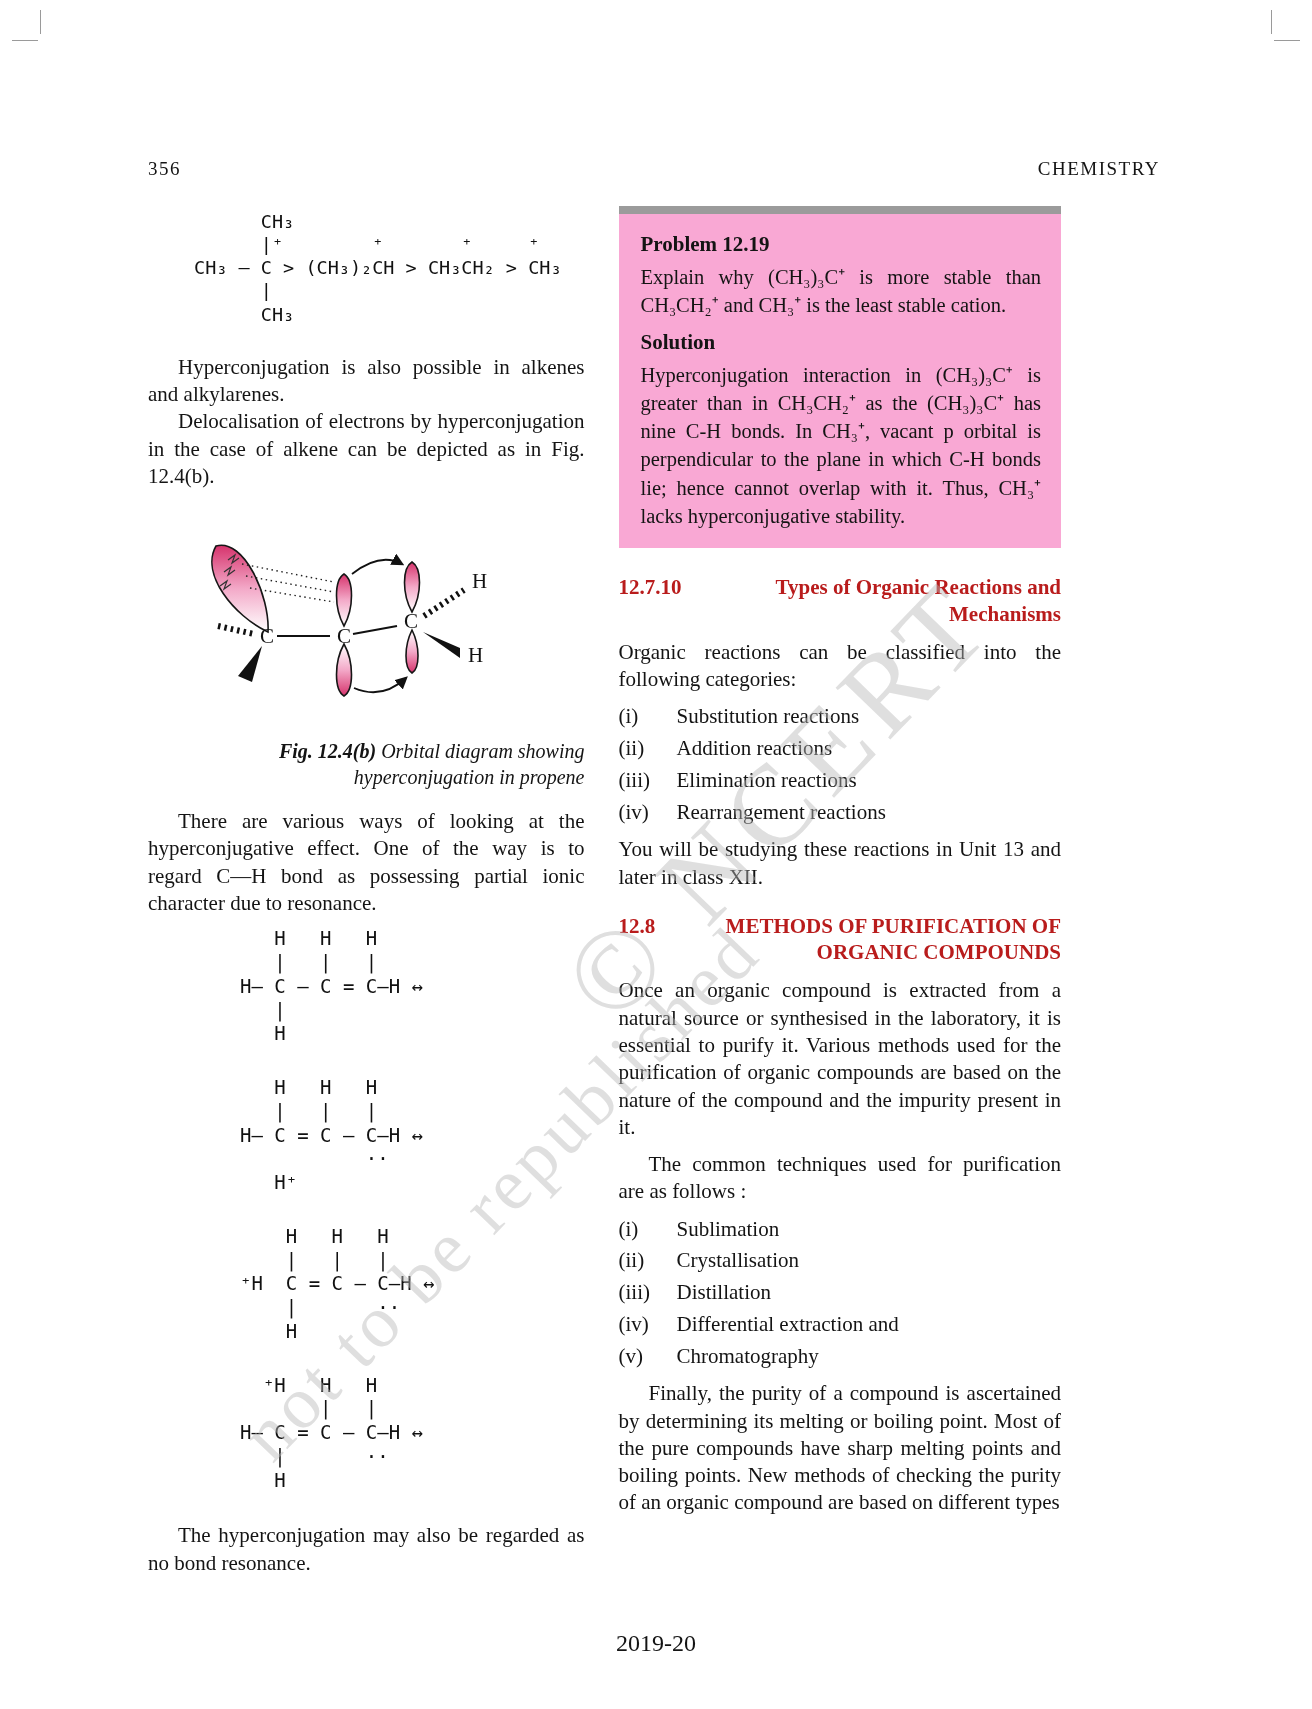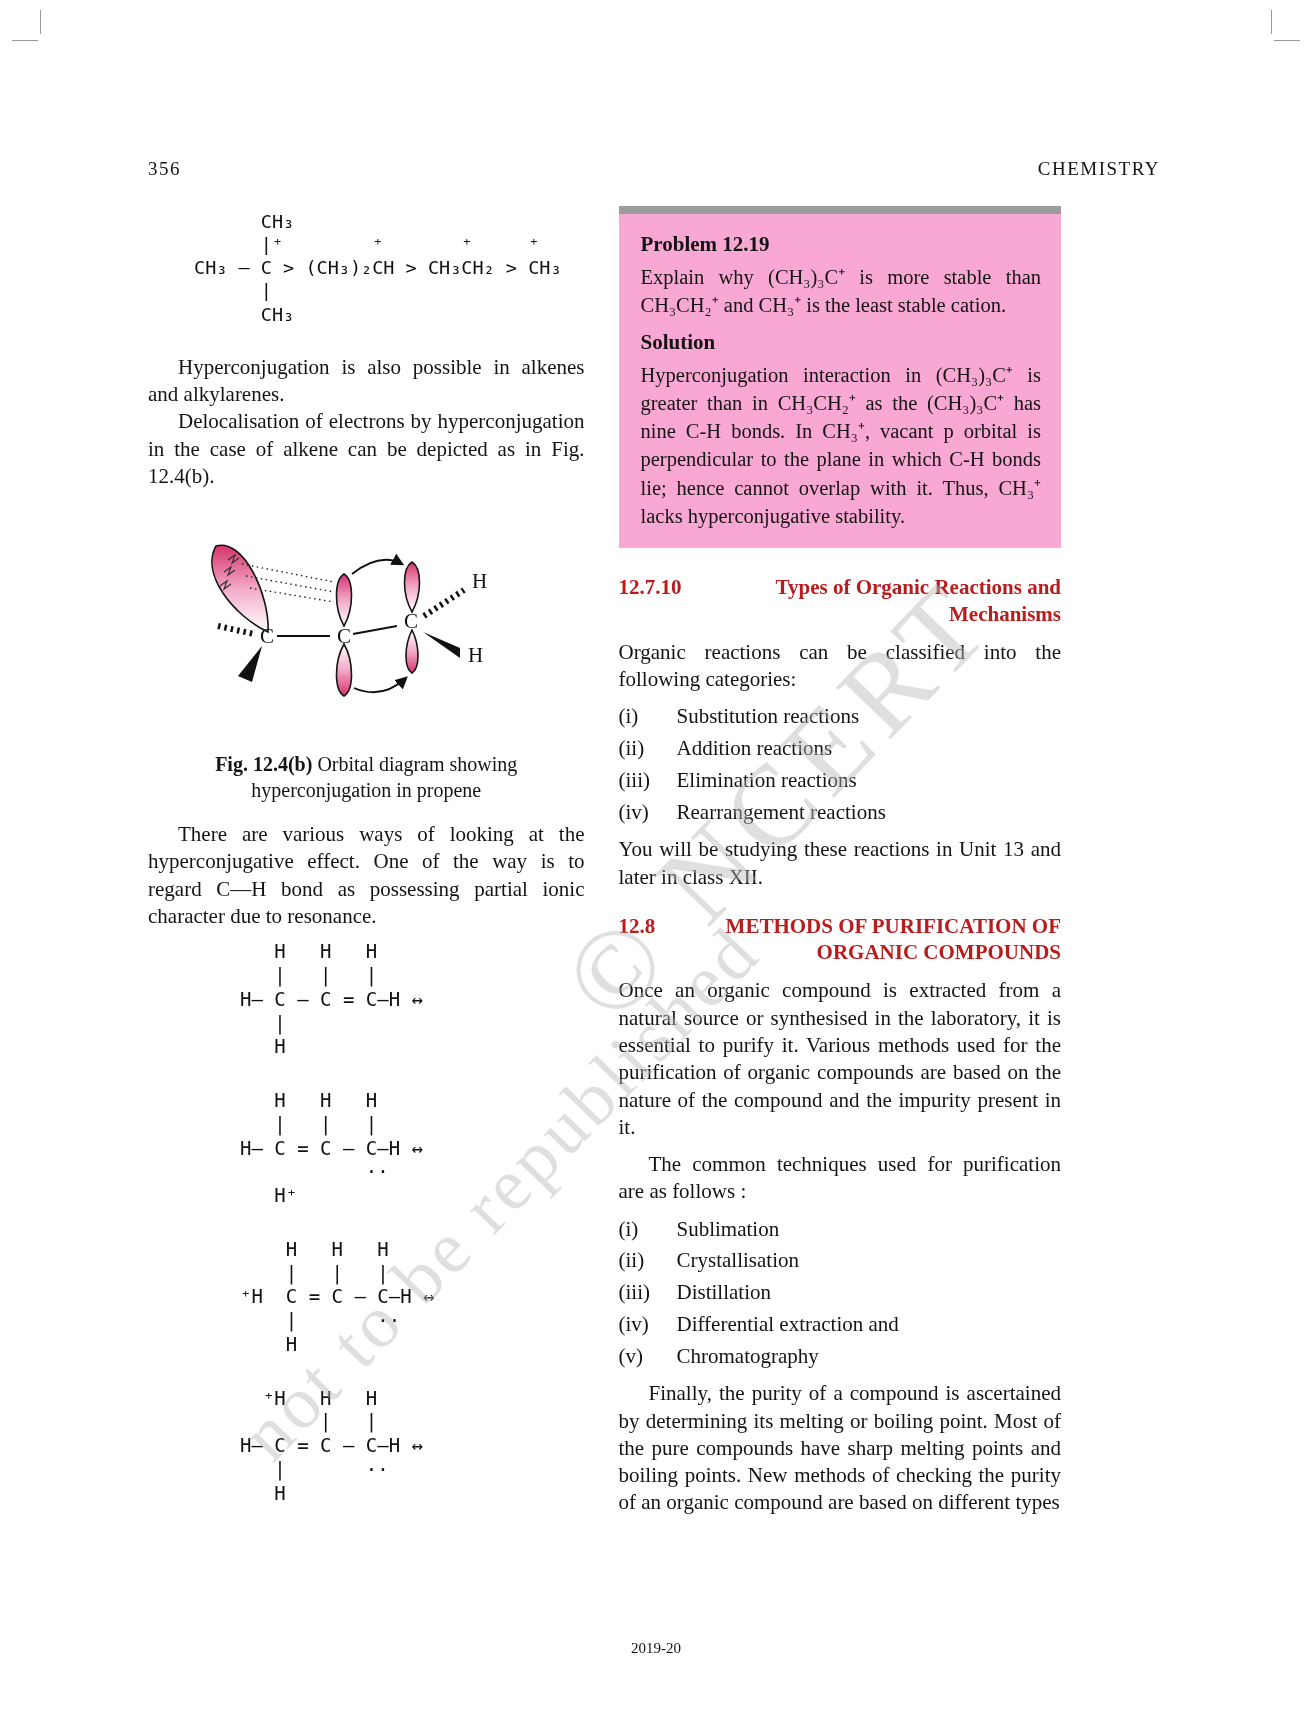--- a/index.html
+++ b/index.html
@@ -33,21 +33,21 @@
   
   pre.chem {
     font-family:"DejaVu Sans Mono","DejaVu Sans",monospace;
     font-size:18px; line-height:1.25; white-space:pre; color:#111;
   }
   pre.stability { margin:4px 0 28px 46px; font-size:18.5px; }
   pre.structure { margin:0 0 30px 92px; font-size:19px; }
 
   
   figure { margin:26px 0 18px 0; text-align:center; }
-  figcaption { font-size:20px; line-height:1.3; margin-top:23px; }
+  figcaption { font-size:20px; font-style:italic; line-height:1.3; margin-top:10px;text-align:right; }
   figcaption .fig-label { font-weight:bold; }
   .orbital-svg { display:block; margin:0 auto; }
   .atom-label { font-family:"Liberation Serif",serif; font-size:21px; fill:#111; }
 
   
   .problem-box {
     background:#f9a8d4;
     margin-bottom:26px;
     position:relative;
     padding:20px 20px 18px 22px;
@@ -63,21 +63,21 @@
   }
   .section-head .sec-num { flex:0 0 auto; margin-right:20px; }
   .section-head .sec-title { flex:1;text-align:right; }
 
   ul.roman-list { list-style:none; margin:4px 0 10px 0; }
   ul.roman-list li { display:flex; font-size:21px; line-height:1.32; margin-bottom:4px; }
   ul.roman-list .li-num { width:58px; flex:0 0 auto; }
 
   .page-footer {
     position:absolute; left:0; right:0; bottom:52px;
-    text-align:center; font-size:15px; z-index:1;
+    text-align:center; font-size:24px; z-index:1;
   }
 
   
   .watermark { position:absolute; inset:0; pointer-events:none; z-index:5; }
   .wm {
     position:absolute; font-family:"Liberation Serif",serif;
     color:#b9b9b9; opacity:0.45; white-space:nowrap; transform-origin:0 50%;
   }
   .wm1 { left:585px; top:935px; font-size:115px; letter-spacing:10px; transform:rotate(-46deg); }
   .wm2 { left:255px; top:1405px; font-size:74px; letter-spacing:4px; transform:rotate(-46deg); }
@@ -185,20 +185,21 @@
     |   |   |
 ⁺H  C = C — C—H ↔
     |       ··
     H</pre>
       <pre class="chem structure">  ⁺H   H   H
        |   |
 H— C = C — C—H ↔
    |       ··
    H</pre>
 
+      <p class="indent">The hyperconjugation may also be regarded as no bond resonance.</p>
     </div>
 
     <div class="col col-right">
 
       <div class="problem-box">
         <div class="box-topbar"></div>
         <h3>Problem 12.19</h3>
         <p class="sp-after">Explain why (CH₃)₃C⁺ is more stable than CH₃CH₂⁺ and CH₃⁺ is the least stable cation.</p>
         <h3>Solution</h3>
         <p>Hyperconjugation interaction in (CH₃)₃C⁺ is greater than in CH₃CH₂⁺ as the (CH₃)₃C⁺ has nine C-H bonds. In CH₃⁺, vacant p orbital is perpendicular to the plane in which C-H bonds lie; hence cannot overlap with it. Thus, CH₃⁺ lacks hyperconjugative stability.</p>

